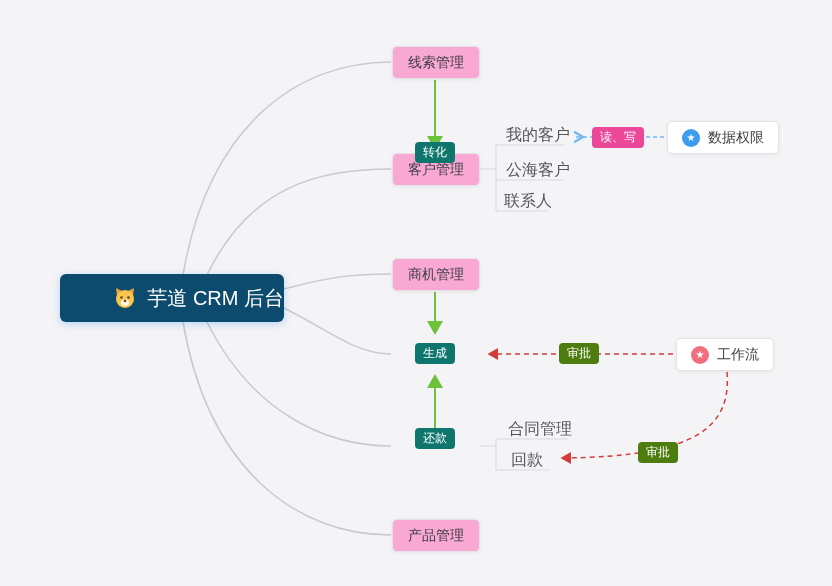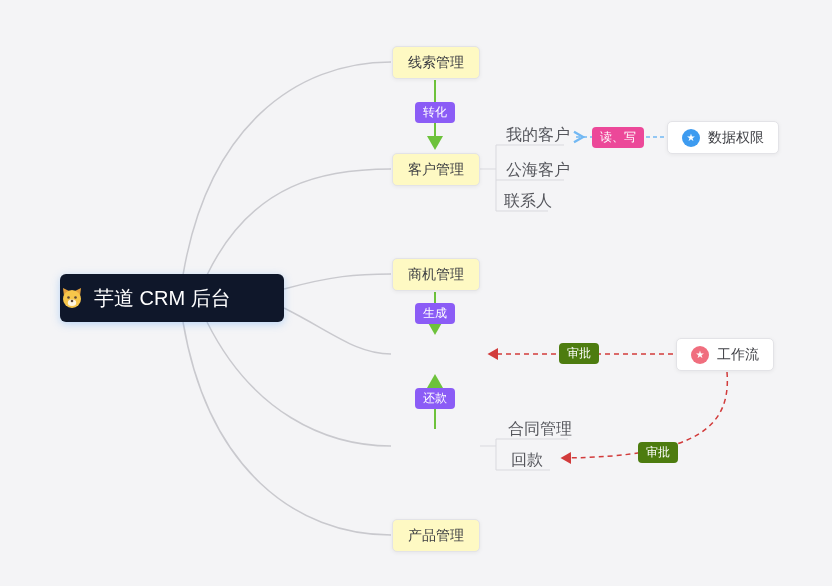--- a/index.html
+++ b/index.html
@@ -8,47 +8,47 @@
     background:#f4f4f6;
     font-family:"Liberation Sans","DejaVu Sans",sans-serif;
     -webkit-font-smoothing:antialiased;
   }
   .canvas{position:relative;width:832px;height:586px;overflow:hidden;}
   .wires{position:absolute;left:0;top:0;z-index:0;}
 
   .node{
     position:absolute;z-index:2;
     width:88px;height:33px;
-    background:#fef9c3;
+    background:#f9a8d4;
     border:1px solid #e3e3e7;
     border-radius:5px;
     box-shadow:0 1px 4px rgba(0,0,0,0.06);
     display:flex;align-items:center;justify-content:center;
     font-size:14px;color:#3d3e43;
     box-sizing:border-box;
     cursor:default;
   }
   .root-node{
     position:absolute;z-index:2;
     left:60px;top:274px;width:224px;height:48px;
-    background:#0f172a;
+    background:#0c4a6e;
     border-radius:6px;
     box-shadow:0 2px 8px rgba(77,155,246,0.35);
-    display:flex;align-items:center;justify-content:flex-start;gap:10px;
+    display:flex;align-items:center;justify-content:flex-end;gap:10px;
     color:#ffffff;font-size:20px;font-weight:500;
   }
   .badge{
     position:absolute;z-index:3;
     height:21px;padding:0 8px;
     border-radius:4px;
     display:flex;align-items:center;justify-content:center;
     font-size:12px;color:#ffffff;
     box-sizing:border-box;
   }
-  .badge.green{background:#8b5cf6;}
+  .badge.green{background:#0f766e;margin-top:40px;}
   .badge.blue{background:#ec4899;}
   .badge.red{background:#4d7c0f;}
 
   .child-label{
     position:absolute;z-index:2;
     font-size:16px;color:#55565c;line-height:16px;
     white-space:nowrap;
   }
   .side-node{
     position:absolute;z-index:2;

